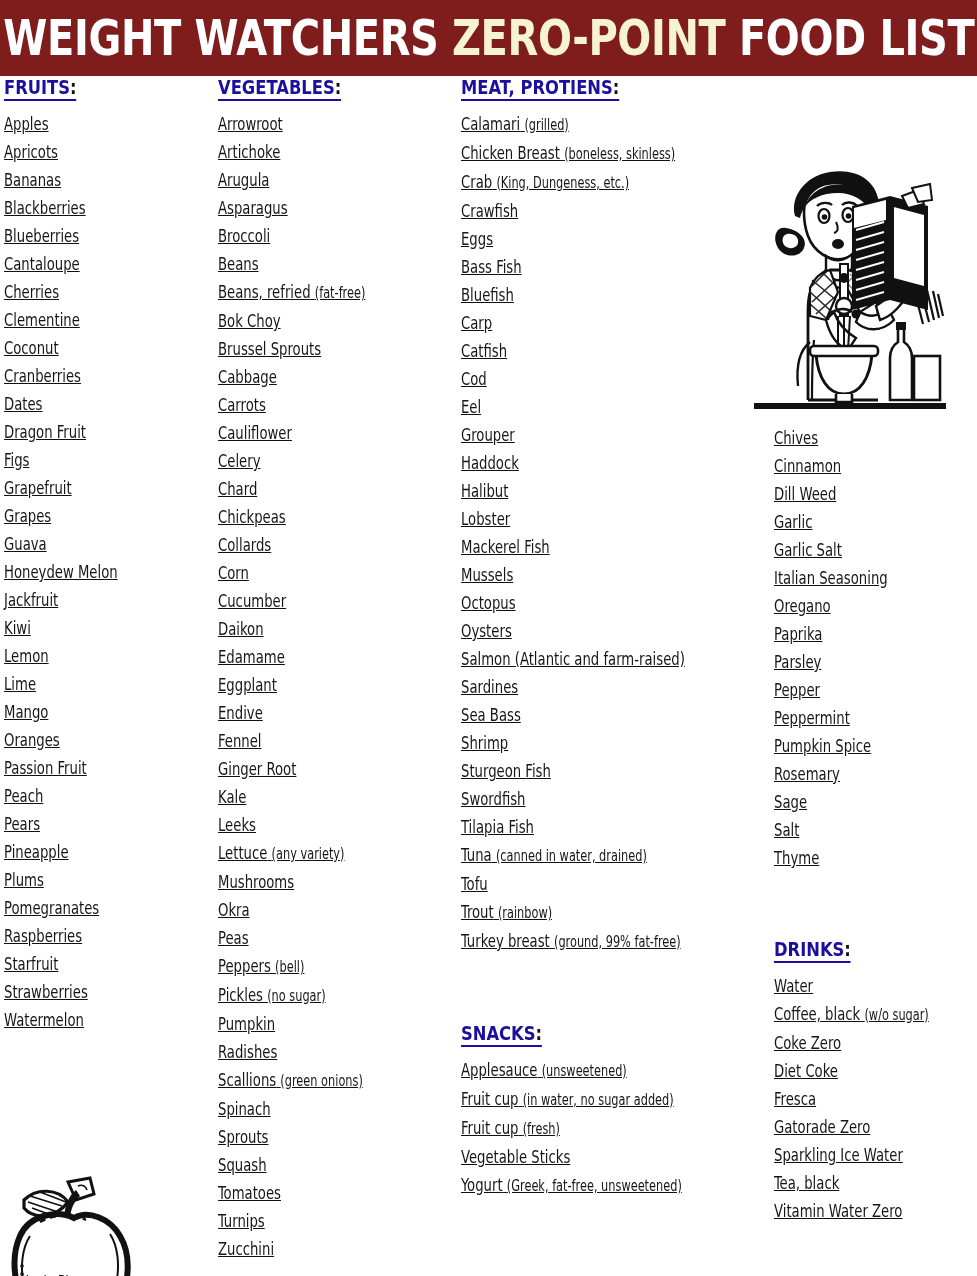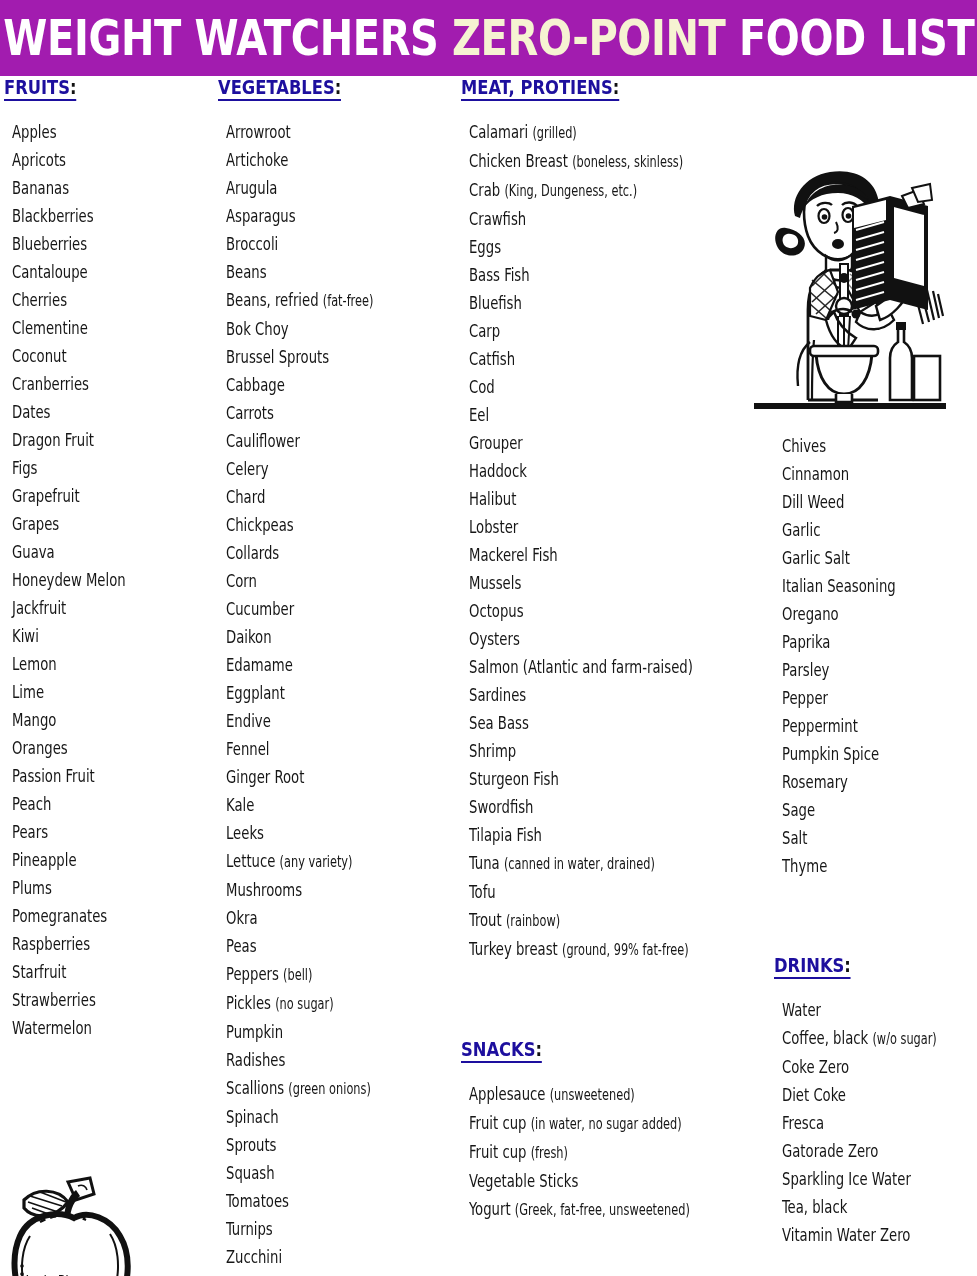--- a/index.html
+++ b/index.html
@@ -69,22 +69,23 @@
     padding-bottom: 1px;
     margin-bottom: 9px;
     transform: scaleX(0.86);
     transform-origin: left center;
     white-space: nowrap;
   }
   .sec-head .colon { color: #111111; }
 
   ul.foods {
     list-style: none;
-    margin: 8px;
+    margin: 0;
     padding: 0;
+    text-decoration: underline;
   }
   ul.foods li {
     font-family: "DejaVu Sans Condensed", "DejaVu Sans", sans-serif;
     font-size: 17.5px;
     line-height: 28px;
     color: #161616;
     white-space: nowrap;
     transform: scaleX(0.84);
     transform-origin: left center;
     font-weight: 500;
@@ -122,21 +123,21 @@
     color: #111111;
     transform: scaleX(0.88);
     transform-origin: left center;
     white-space: nowrap;
   }
   .gap-xl { height: 66px; }
 </style>
 </head>
 <body>
 
-<div id="banner" style="background: #a21caf; justify-content: center;">
+<div id="banner" style="background: #7f1d1d; justify-content: center;">
   <div id="banner-title">
     <span class="w" style="color: rgb(255, 255, 255);">WEIGHT WATCHERS </span><span class="c" style="color: rgb(246, 243, 210);">ZERO-POINT</span><span class="w" style="color: rgb(255, 255, 255);"> FOOD LIST</span>
   </div>
 </div>
 
 <div id="sheet">
 
   <div class="col" id="col-fruits">
     <div class="section">
       <div class="sec-head" style="color: rgb(29, 15, 158); border-bottom-color: rgb(29, 15, 158);"><span>FRUITS</span><span class="colon">:</span></div>

